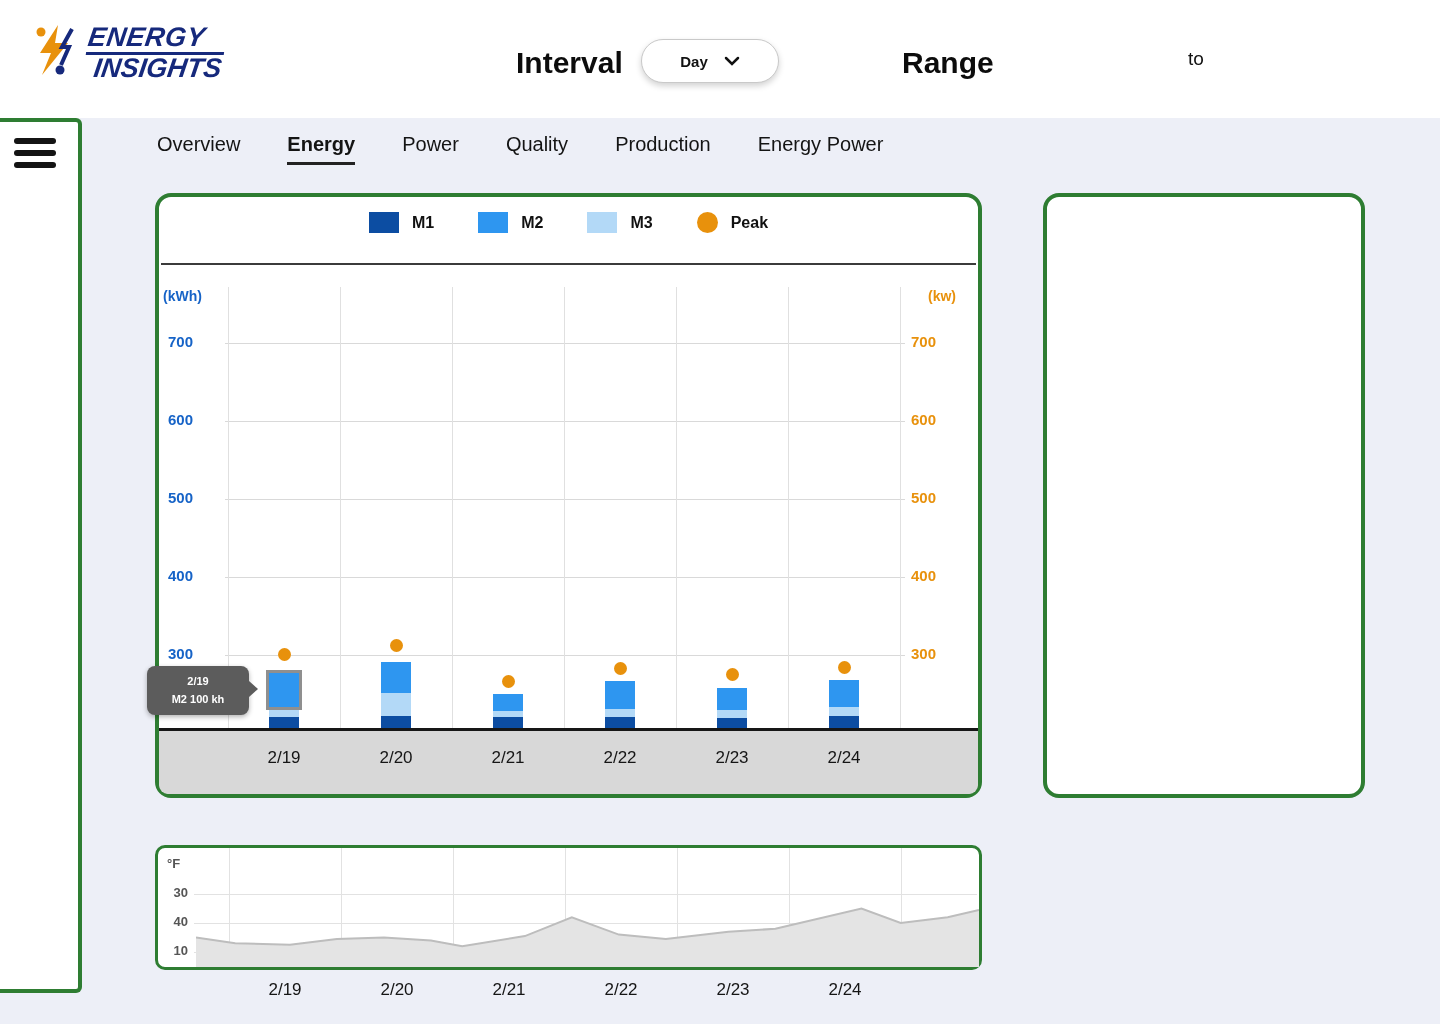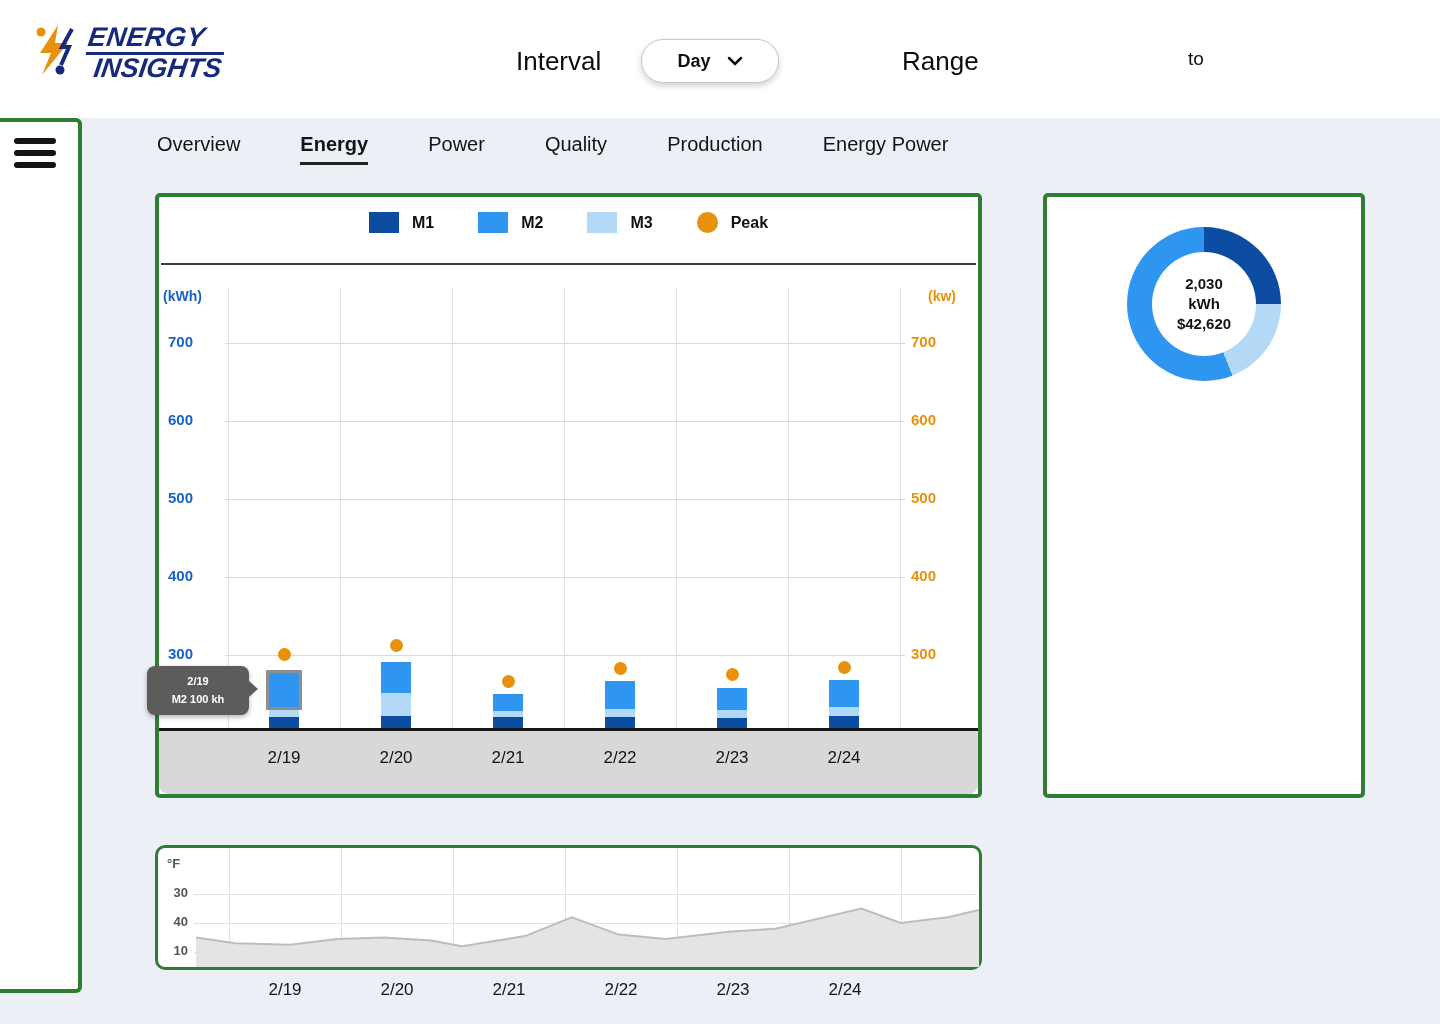--- a/index.html
+++ b/index.html
@@ -6,44 +6,44 @@
   *{margin:0;padding:0;box-sizing:border-box}
   html,body{width:1440px;height:1024px}
   body{background:#edeff7;font-family:"Liberation Sans","DejaVu Sans",sans-serif;position:relative;overflow:hidden}
 
   
   header{position:absolute;top:0;left:0;width:1440px;height:118px;background:#fff}
   .logo{position:absolute;left:34px;top:24px;display:flex;gap:4px;align-items:center}
   .logo-text{transform:skewX(-8deg);color:#16297c;font-weight:800;font-style:italic;line-height:1.0}
   .logo-l1{font-size:27px;letter-spacing:.5px;border-bottom:3px solid #16297c;padding-bottom:1px}
   .logo-l2{font-size:27px;margin-left:10px}
-  .hlabel{position:absolute;font-size:26px;font-weight:400;color:#0c0c0c}
+  .hlabel{position:absolute;font-size:30px;font-weight:700;color:#0c0c0c}
   #interval-label{left:516px;top:46px}
   #range-label{left:902px;top:46px}
   .dropdown{position:absolute;left:641px;top:39px;width:138px;height:44px;background:#fff;border:1px solid #c9c9c9;
     border-radius:22px;box-shadow:0 3px 6px rgba(0,0,0,.18);display:flex;align-items:center;justify-content:center;
-    gap:16px;font-size:18px;font-weight:700;cursor:pointer;font-family:inherit;color:#111}
+    gap:16px;font-size:15px;font-weight:700;cursor:pointer;font-family:inherit;color:#111}
   .datefield{position:absolute;top:39px;width:158px;height:44px;background:#fff;border:1px solid #ccc;border-radius:8px;
     box-shadow:0 3px 6px rgba(0,0,0,.18);display:flex;align-items:center;justify-content:center;font-size:15px;font-weight:700;color:#111;cursor:text}
   #date-from{left:1005px}
   #date-to{left:1229px}
   #to-label{position:absolute;left:1188px;top:48px;font-size:19px;color:#111}
 
   
   .sidebar{position:absolute;left:0;top:118px;width:82px;height:875px;background:#fff;border:4px solid #2e7d32;border-left:none;border-radius:0 6px 6px 0}
   .hamburger{position:absolute;left:14px;top:16px;width:42px;cursor:pointer}
   .hamburger span{display:block;height:6px;background:#141414;border-radius:3px;margin-bottom:6px}
 
   
-  #tabs{position:absolute;left:157px;top:133px;display:flex;gap:60px}
+  #tabs{position:absolute;left:157px;top:133px;display:flex;gap:47px}
   .tab{font-size:20px;color:#141414;cursor:pointer;padding-bottom:6px}
   .tab.active{font-weight:700;border-bottom:3px solid #222}
 
   
-  .card{position:absolute;background:#fff;border:4px solid #2e7d32;border-radius:5px}
+  .card{position:absolute;background:#fff;border:4px solid #2e7d32;border-radius:16px}
   #main-card{left:155px;top:193px;width:827px;height:605px}
   #right-card{left:1043px;top:193px;width:322px;height:605px}
   #temp-card{left:155px;top:845px;width:827px;height:125px;border-width:3px;border-radius:10px}
 
   
   #legend{position:absolute;left:0;right:0;top:15px;display:flex;justify-content:center;gap:44px;align-items:center}
   .legend-item{display:flex;align-items:center;gap:13px;cursor:pointer}
   .lg-sq{width:30px;height:21px;display:inline-block}
   .lg-dot{width:21px;height:21px;border-radius:50%;display:inline-block}
   .lg-tx{font-size:16px;font-weight:600;color:#111}
@@ -211,27 +211,20 @@
     </div>
   <div id="tooltip">
     <div class="tt-line">2/19</div>
     <div class="tt-line">M2 100 kh</div>
     <div class="tt-arrow"></div>
   </div>
 </div>
 
 <div class="card" id="right-card">
   <div id="donuts">
-      <div class="donut" style="background: conic-gradient(rgb(12, 77, 162) 0%, rgb(12, 77, 162) 25%, rgb(179, 217, 247) 25%, rgb(179, 217, 247) 44%, rgb(46, 150, 240) 44%, rgb(46, 150, 240) 100%);">
-        <div class="hole">
-          <div class="hole-line">2,030</div>
-          <div class="hole-line">kWh</div>
-          <div class="hole-line">$42,620</div>
-        </div>
-      </div>
     </div>
 </div>
 
 <div class="card" id="temp-card">
   <div id="temp-unit">°F</div>
 <div class="t-hgrid" style="top: 46px;"></div>
     <div class="t-ytick" style="top: 37px;">30</div>
     <div class="t-hgrid" style="top: 75px;"></div>
     <div class="t-ytick" style="top: 66px;">40</div>
     <div class="t-hgrid" style="top: 104px;"></div>

